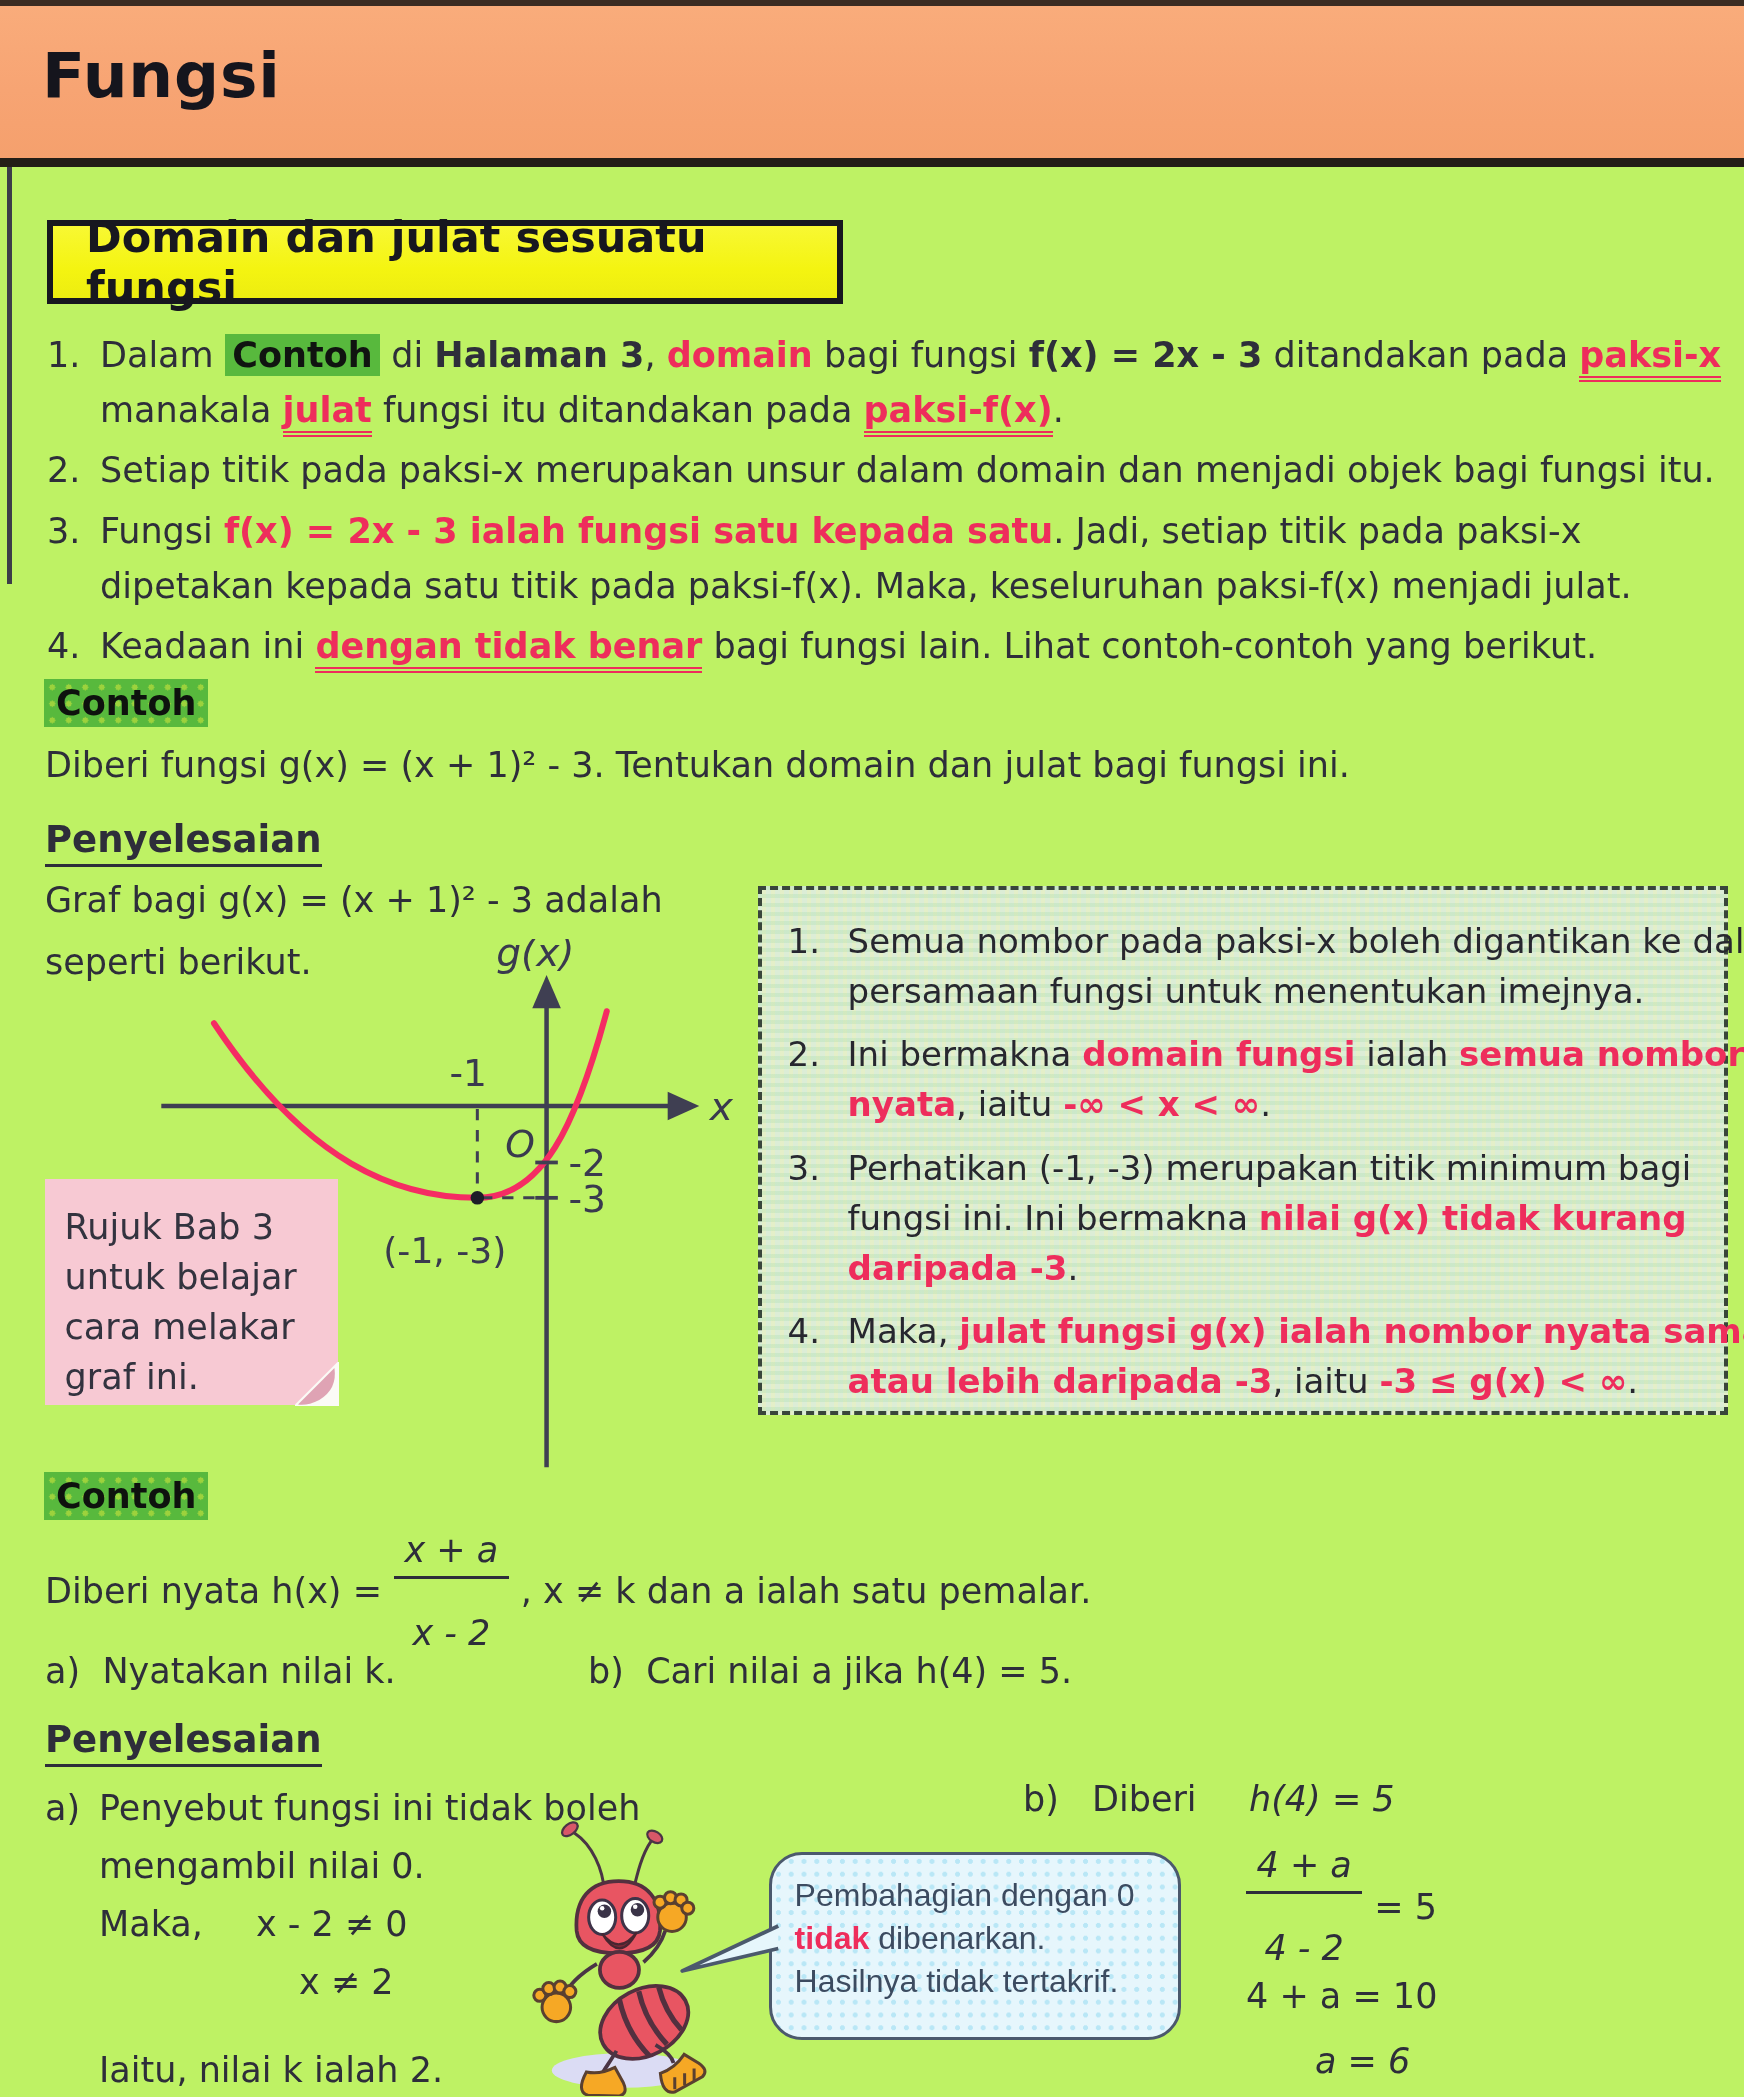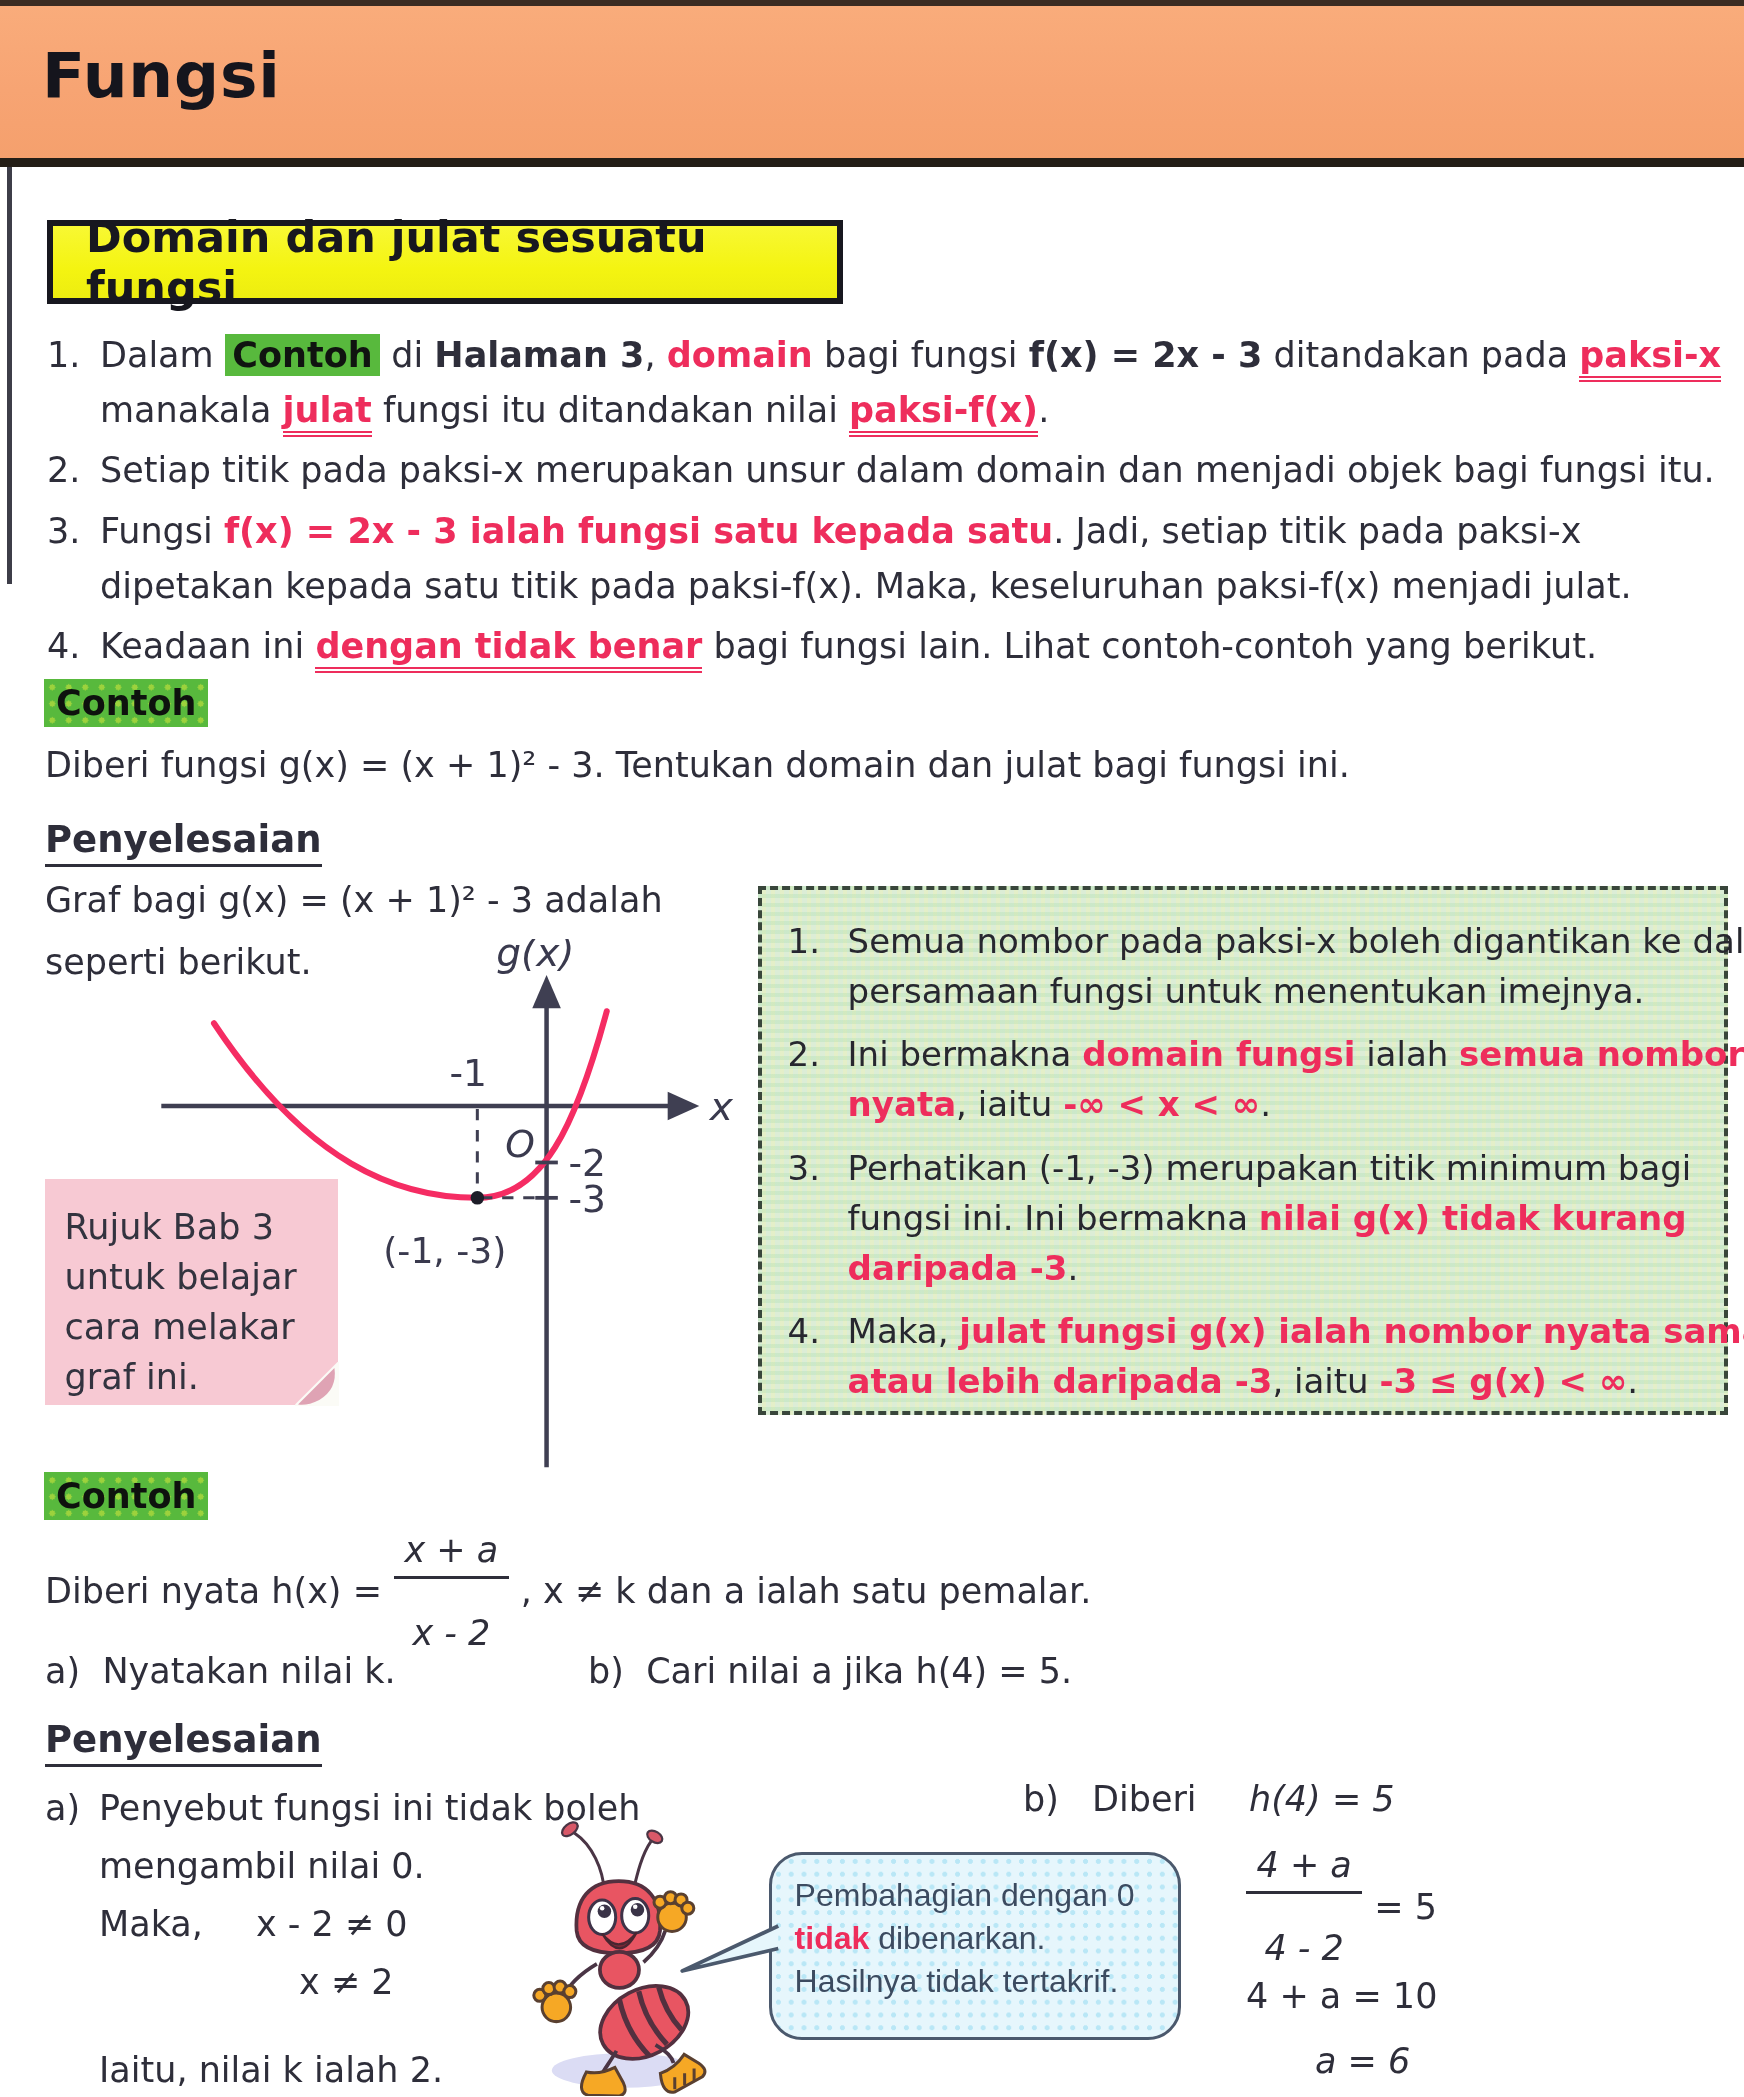--- a/index.html
+++ b/index.html
@@ -1,17 +1,17 @@
 <!DOCTYPE html>
 <html style="font-size:12px"><head>
 <meta charset="utf-8">
 <style>
   html,body{margin:0;padding:0;background:#e8e8e4;}
   #page{
-    position:relative;width:1745px;height:2097px;background:#ffffff;
+    position:relative;width:1745px;height:2097px;background:#bef264;
     font-family:"DejaVu Sans",sans-serif;color:#2e2e3a;overflow:hidden;
   }
   
   .banner{position:absolute;left:0;top:0;width:1745px;height:167px;box-sizing:border-box;
     background:linear-gradient(180deg,#f9ac7b 0%,#f7a473 55%,#f5a06d 100%);
     border-top:6.8px solid #3a2c22;border-bottom:9.8px solid #241e17;}
   .banner-title{position:absolute;left:42px;top:33px;font-size:63px;font-weight:bold;color:#15151d;letter-spacing:0.8px;}
   .edge-line{position:absolute;left:6.8px;top:167px;width:5.3px;height:417px;background:#3d3d48;}
   
   .section-box{position:absolute;left:47px;top:220px;width:796px;height:84px;box-sizing:border-box;
@@ -74,21 +74,21 @@
 
   <div class="section-box">
     <span>Domain dan julat sesuatu fungsi</span>
   </div>
 
   <div class="intro">
     <div class="li">
       <span class="num">1.</span>
       <span class="t">
         <span class="ln"><span>Dalam </span><span class="hl-green">Contoh</span><span> di </span><span class="bld">Halaman 3</span><span>, </span><span class="rd">domain</span><span> bagi fungsi </span><span class="bld">f(x) = 2x - 3</span><span> ditandakan pada </span><span class="rduu">paksi-x</span></span>
-        <span class="ln"><span>manakala </span><span class="rduu">julat</span><span> fungsi itu ditandakan nilai </span><span class="rduu">paksi-f(x)</span><span>.</span></span>
+        <span class="ln"><span>manakala </span><span class="rduu">julat</span><span> fungsi itu ditandakan pada </span><span class="rduu">paksi-f(x)</span><span>.</span></span>
       </span>
     </div>
     <div class="li">
       <span class="num">2.</span>
       <span class="t"><span class="ln">Setiap titik pada paksi-x merupakan unsur dalam domain dan menjadi objek bagi fungsi itu.</span></span>
     </div>
     <div class="li">
       <span class="num">3.</span>
       <span class="t">
         <span class="ln"><span>Fungsi </span><span class="rd">f(x) = 2x - 3 ialah fungsi satu kepada satu</span><span>. Jadi, setiap titik pada paksi-x</span></span>

